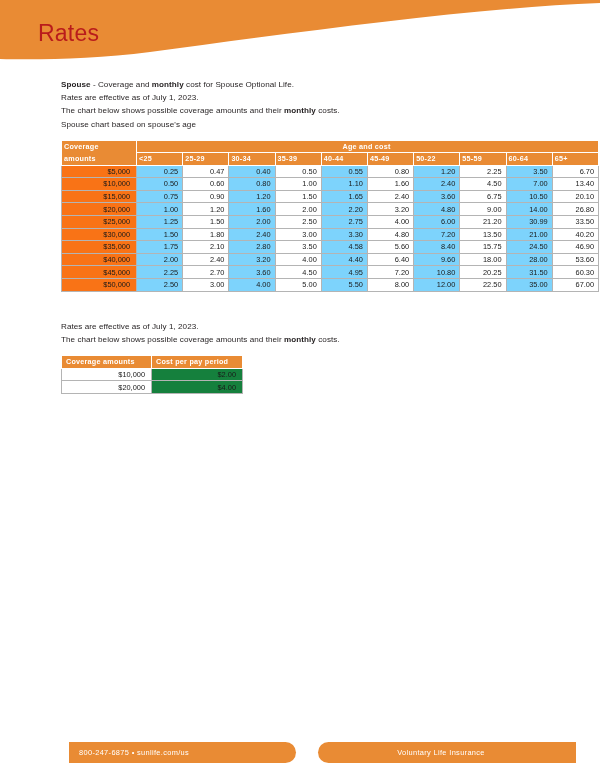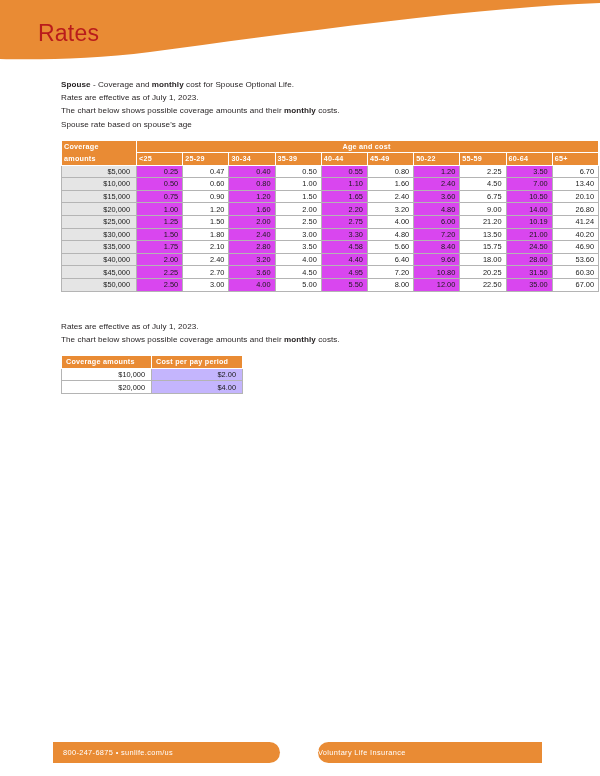--- a/index.html
+++ b/index.html
@@ -89,23 +89,23 @@
     text-align: left;
   }
   .rate-table tbody td {
     border: 1px solid #b4b4b4;
     text-align: right;
     font-size: 7.4px;
     height: 12.6px;
     color: #1a1a1a;
     background: #ffffff;
   }
-  .rate-table tbody td.shade { background: #d946ef; }
+  .rate-table tbody td.shade { background: #7dd3fc; }
   .rate-table tbody td.cov {
-    background: #e5e5e5;
+    background: #f97316;
     padding-right: 6px;
   }
 
   
   .child-table {
     width: 181px;
     margin-top: 9px;
   }
   .child-table th {
     background: #e98b34;
@@ -120,21 +120,21 @@
   }
   .child-table td {
     border: 1px solid #b4b4b4;
     font-size: 7.4px;
     height: 12.6px;
     text-align: right;
     padding-right: 6px;
     background: #ffffff;
     color: #1a1a1a;
   }
-  .child-table td.shade { background: #c4b5fd; }
+  .child-table td.shade { background: #15803d; }
 
   
   .footer {
     position: absolute;
     left: 0;
     top: 742px;
     width: 600px;
     height: 22px;
   }
   .foot-bar {
@@ -142,34 +142,34 @@
     top: 0;
     height: 21px;
     background: #e98b34;
     display: flex;
     align-items: center;
     font-size: 7.4px;
     color: #ffffff;
     letter-spacing: 0.35px;
   }
   .foot-left {
-    left: 53px;
+    left: 69px;
     width: 227px;
     border-top-right-radius: 11px;
     border-bottom-right-radius: 11px;
     padding-left: 10px;
     justify-content: flex-start;
   }
   .foot-right {
     left: 318px;
-    width: 224px;
+    width: 258px;
     border-top-left-radius: 11px;
     border-bottom-left-radius: 11px;
     padding-right: 12px;
-    justify-content: flex-start;
+    justify-content: center;
   }
 </style>
 </head>
 <body>
 
 <div class="header">
   <svg width="600" height="70" viewBox="0 0 600 70">
     <path d="M0,0 L600,0 L600,3 C470,8 300,32 150,52 C95,59 40,60 0,59 Z" fill="#e98b34"></path>
   </svg>
   <div class="header-title">Rates</div>
@@ -178,21 +178,21 @@
 <div class="content">
 
   <div>
     <div class="para-line">
       <b>Spouse</b><span> - Coverage and </span><b>monthly</b><span> cost for Spouse Optional Life.</span>
     </div>
     <div class="para-line">Rates are effective as of July 1, 2023.</div>
     <div class="para-line">
       <span>The chart below shows possible coverage amounts and their </span><b>monthly</b><span> costs.</span>
     </div>
-    <div class="para-line">Spouse rate based on spouse's age</div>
+    <div class="para-line">Spouse chart based on spouse's age</div>
   </div>
 
   <table class="rate-table">
     <colgroup>
       <col style="width:75px">
       <col style="width:46.2px">
         <col style="width:46.2px">
         <col style="width:46.2px">
         <col style="width:46.2px">
         <col style="width:46.2px">
@@ -276,22 +276,22 @@
         <tr>
           <td class="cov">$25,000</td>
           <td class="shade">1.25</td>
           <td>1.50</td>
           <td class="shade">2.00</td>
           <td>2.50</td>
           <td class="shade">2.75</td>
           <td>4.00</td>
           <td class="shade">6.00</td>
           <td>21.20</td>
-          <td class="shade">10.19</td>
-          <td>41.24</td>
+          <td class="shade">30.99</td>
+          <td>33.50</td>
         </tr>
         <tr>
           <td class="cov">$30,000</td>
           <td class="shade">1.50</td>
           <td>1.80</td>
           <td class="shade">2.40</td>
           <td>3.00</td>
           <td class="shade">3.30</td>
           <td>4.80</td>
           <td class="shade">7.20</td>

